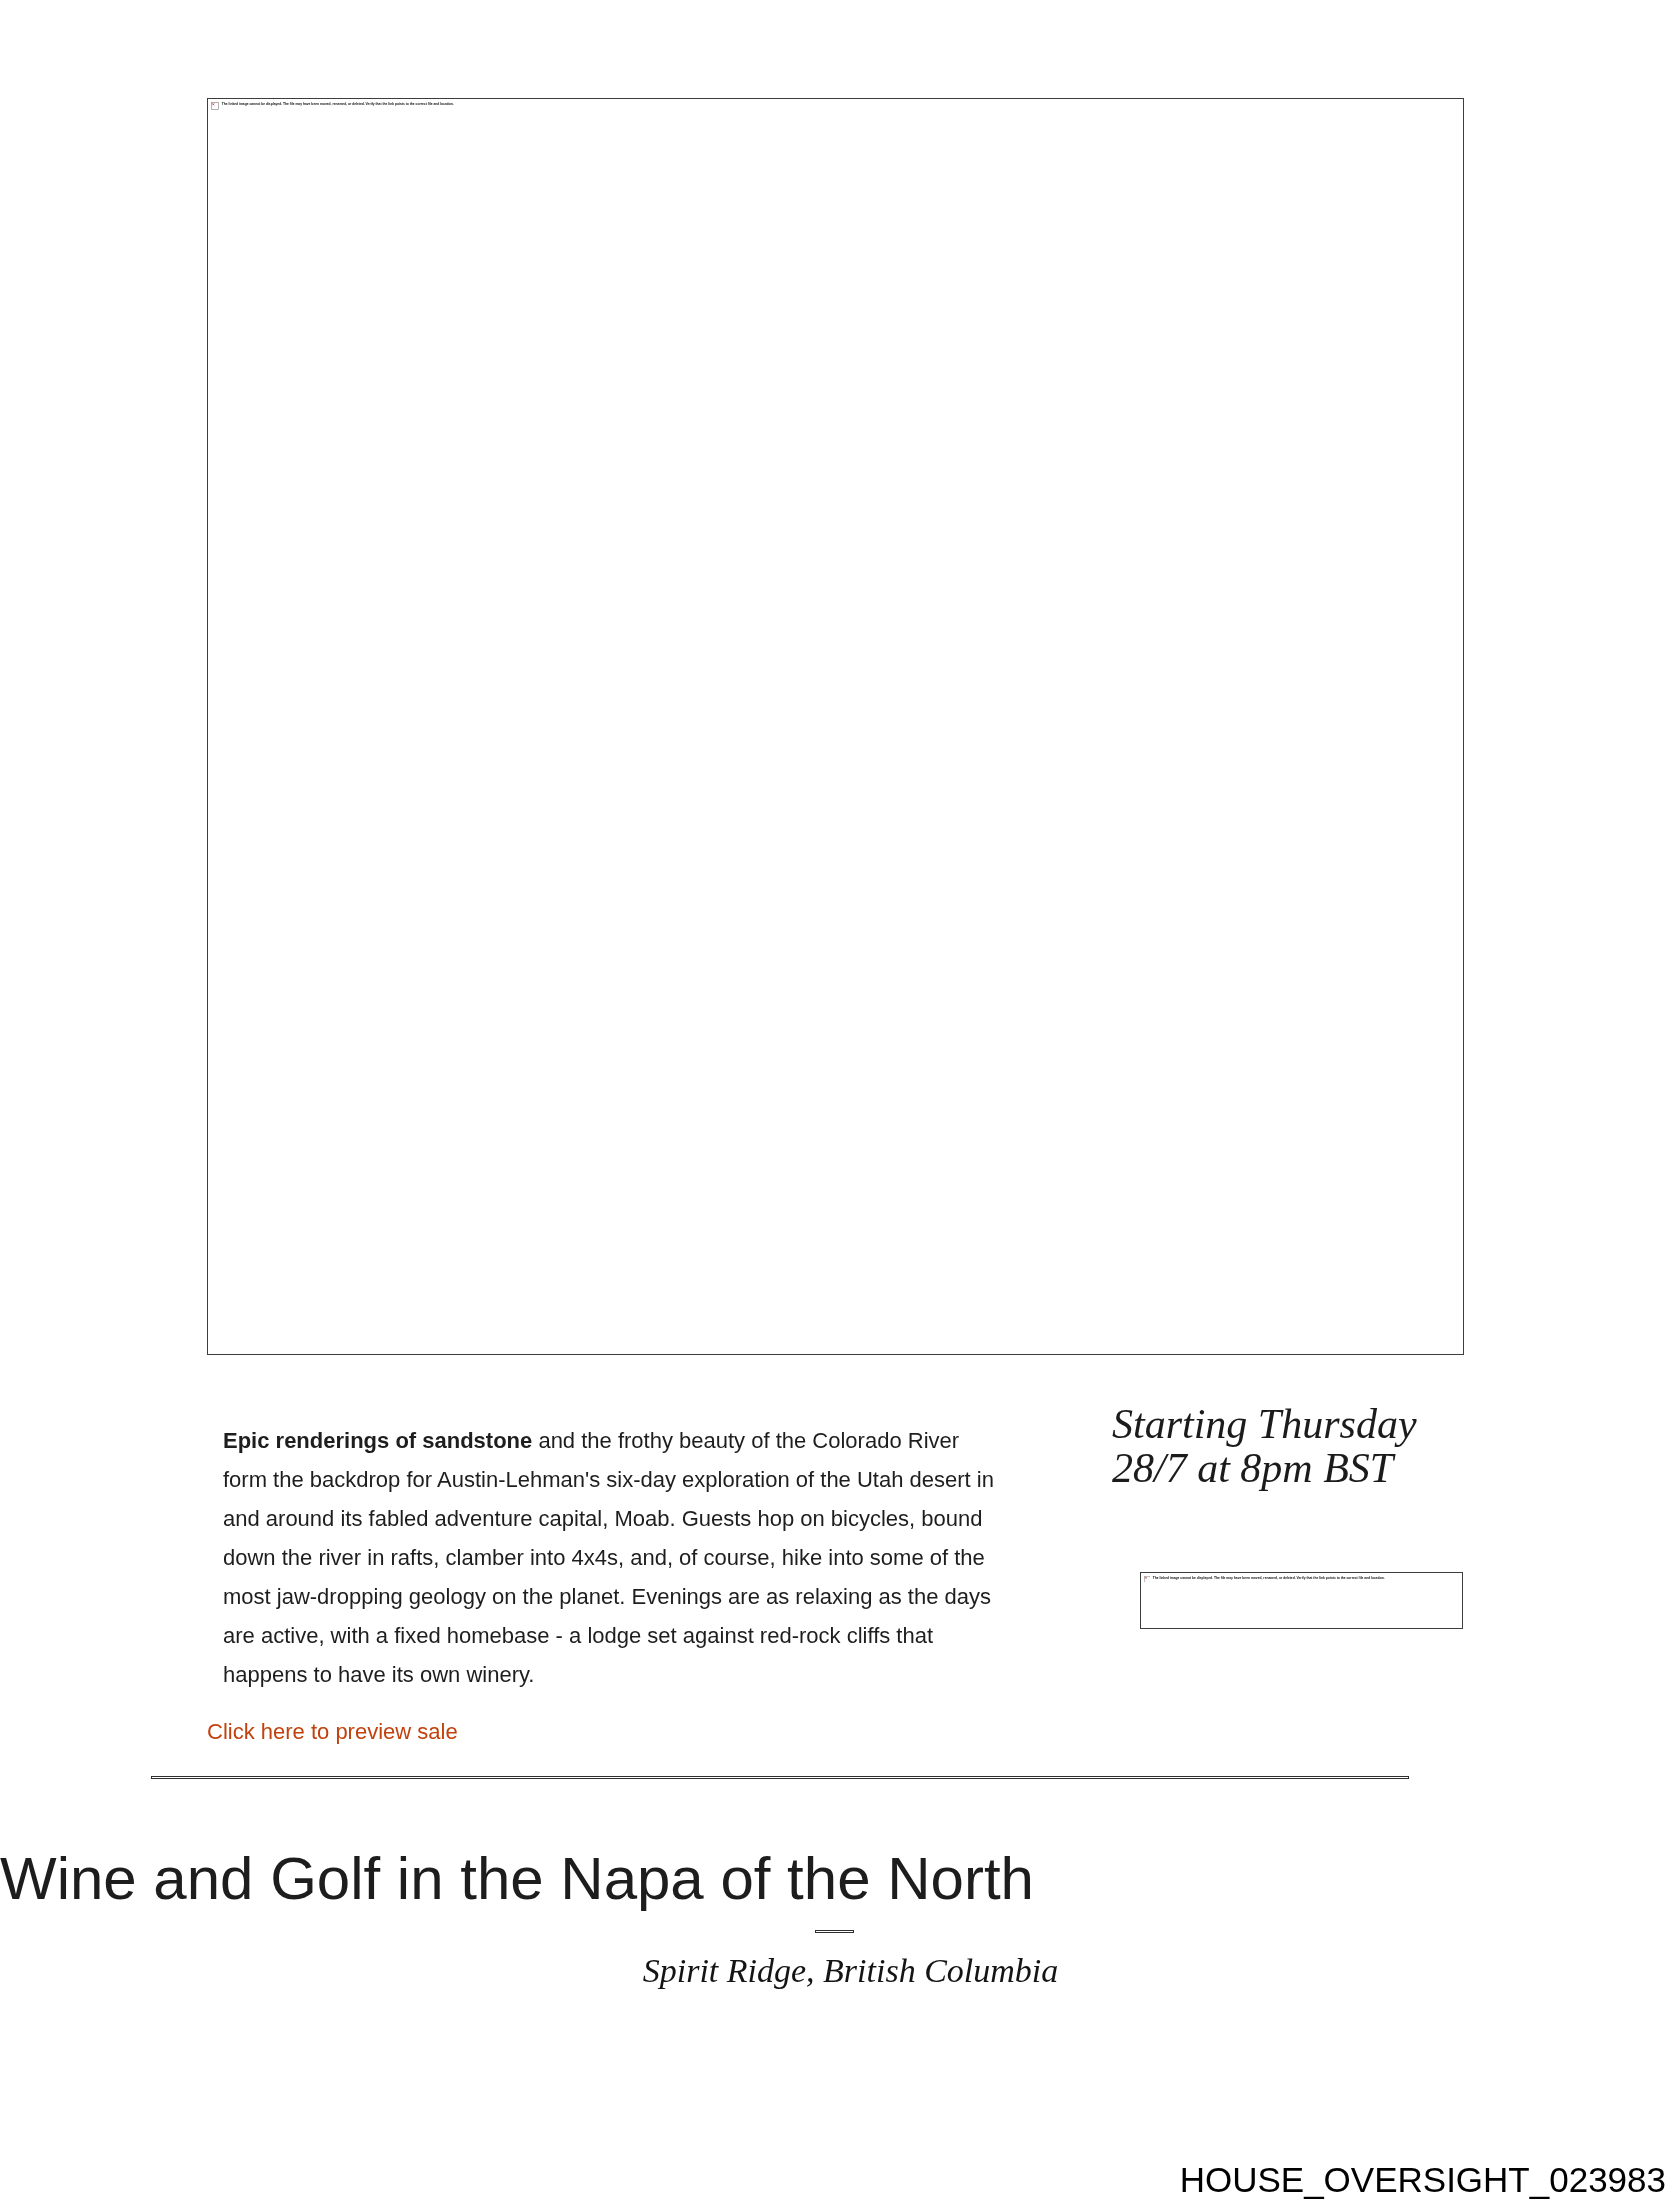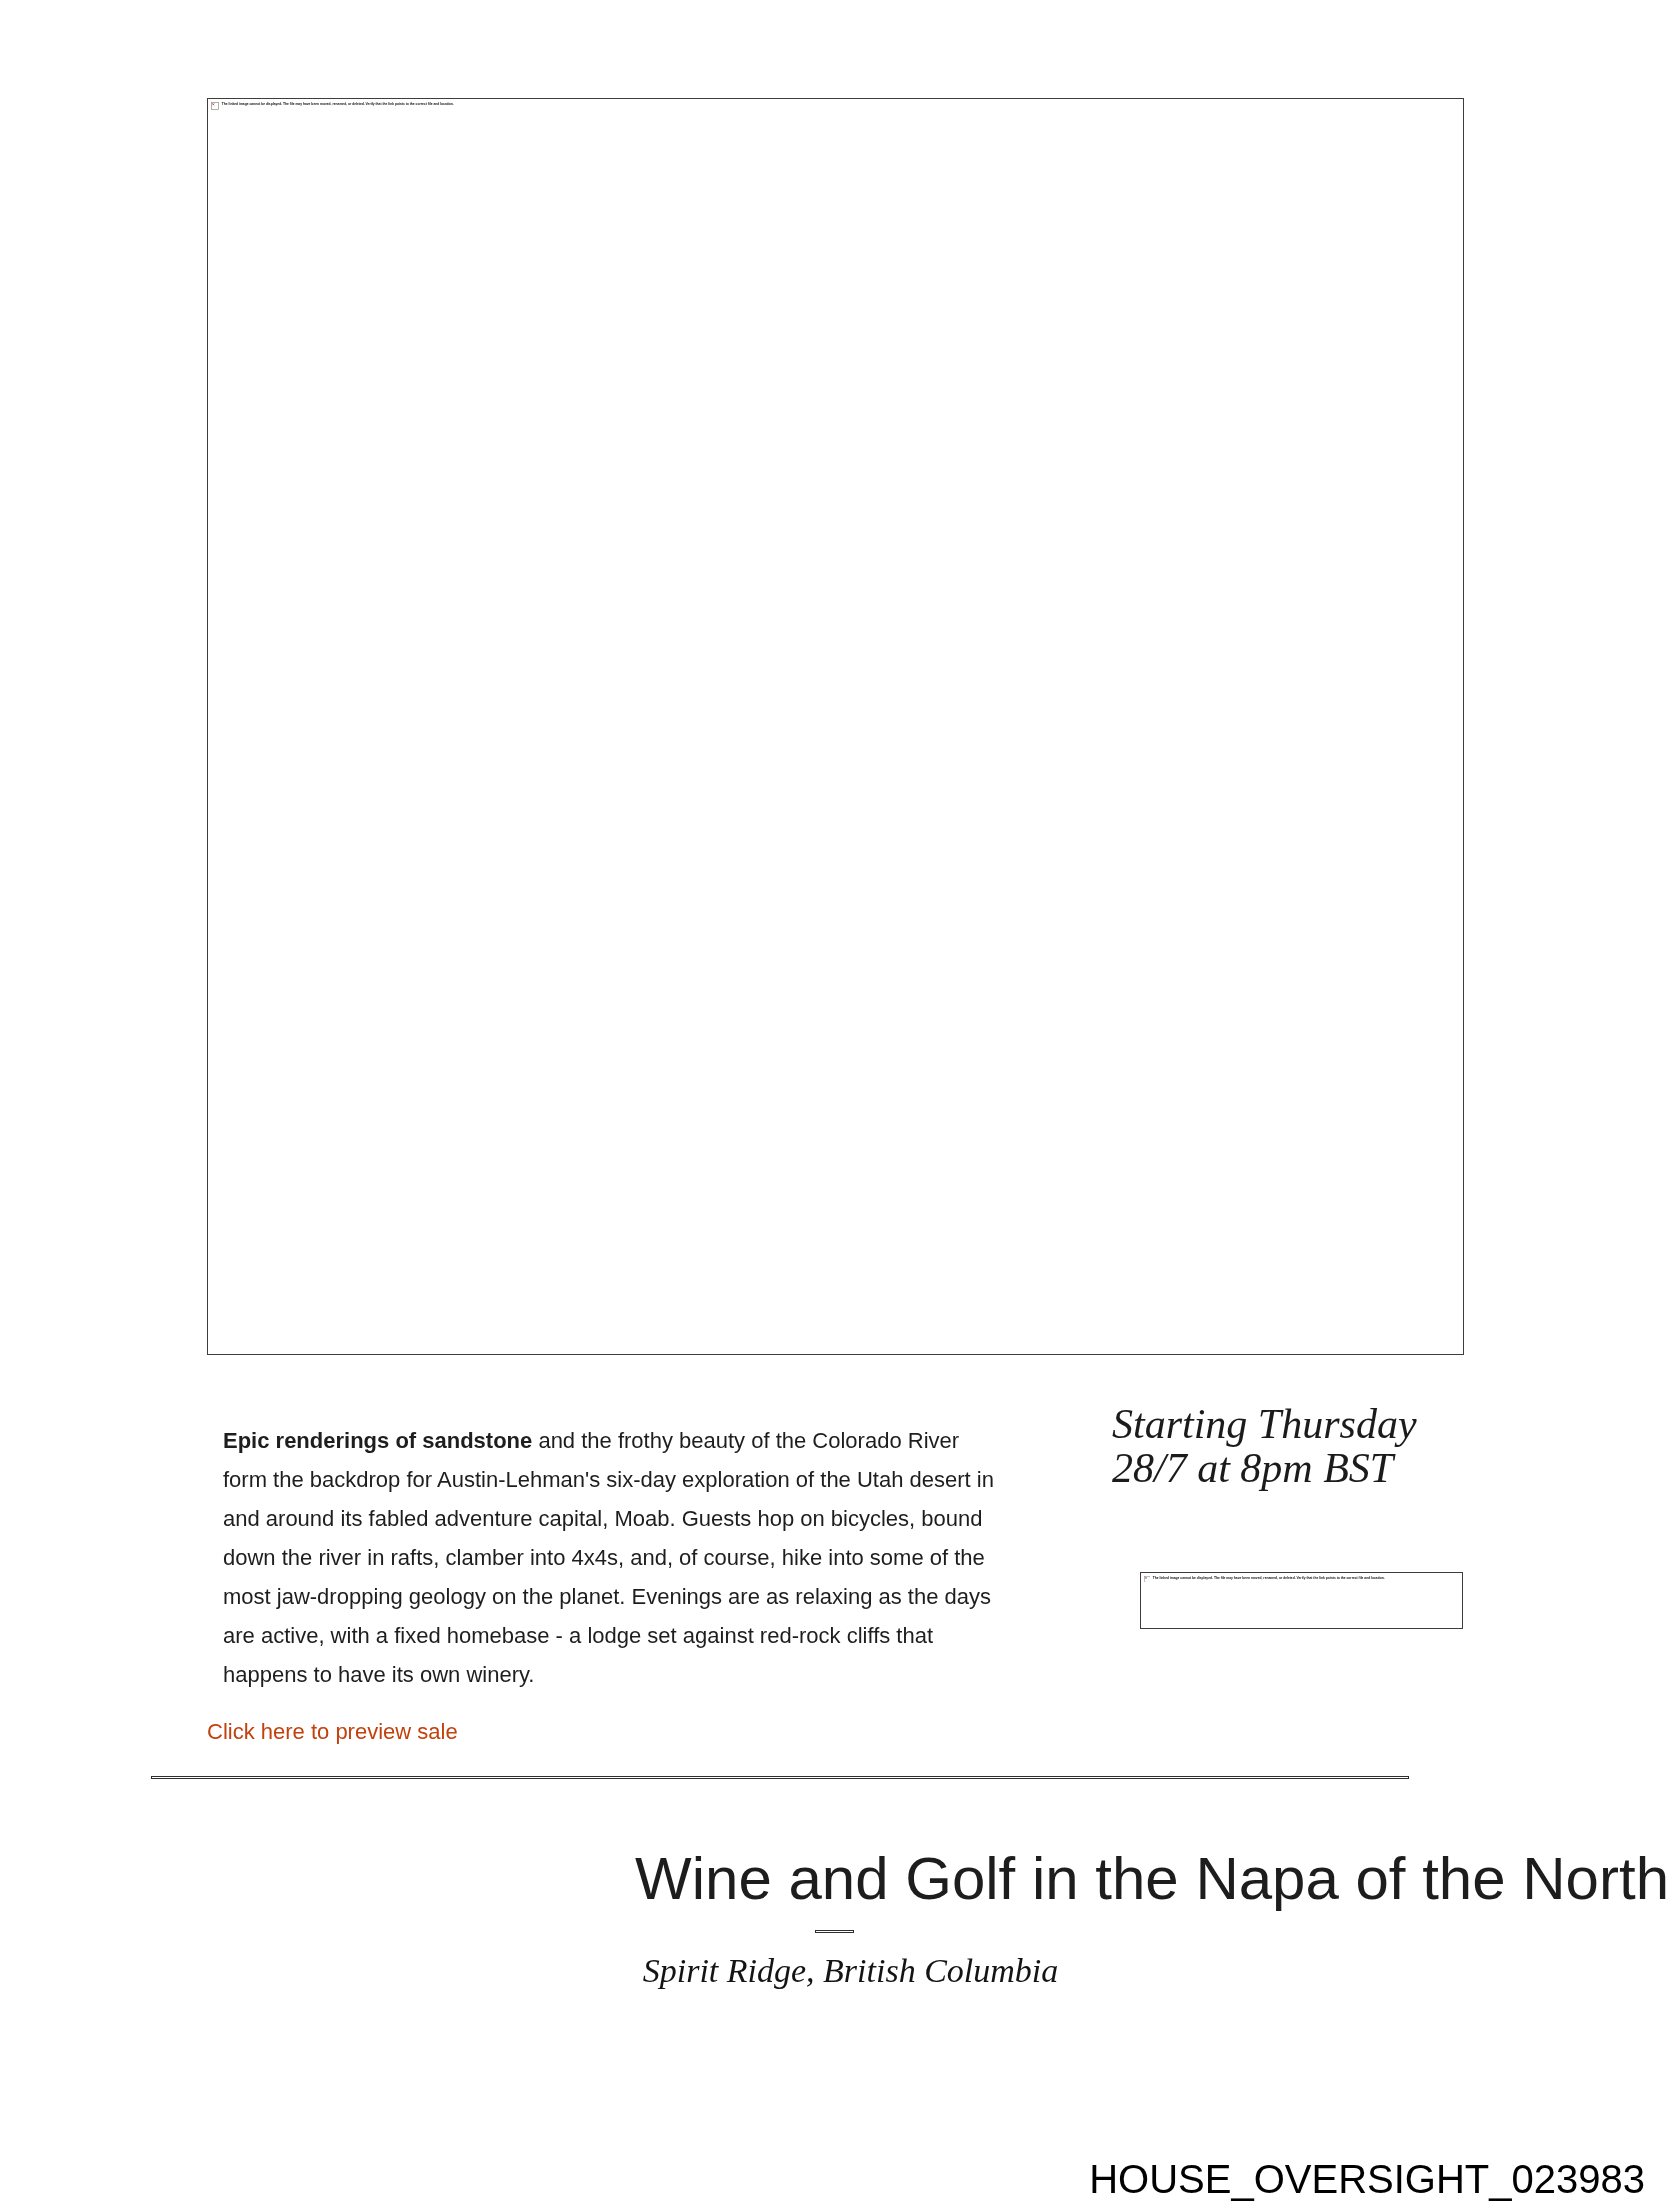--- a/index.html
+++ b/index.html
@@ -43,33 +43,33 @@
   
   .rule{
     position:absolute;box-sizing:border-box;background:#ffffff;
     border:0.7px solid #2f2f2f;
   }
   .rule-long{left:151px;top:1776px;width:1258px;height:3.3px;}
   .rule-short{left:815px;top:1930px;width:39px;height:3.3px;}
 
   
   .next-title{
-    position:absolute;left:0;top:1846px;width:1669px;text-align:right;
+    position:absolute;left:0;top:1846px;width:1669px;text-align:left;
     font-size:60px;font-weight:400;color:#1d1d1d;line-height:65px;
   }
   .next-subtitle{
     position:absolute;left:0;top:1951px;width:1669px;text-align:center;
     font-family:"Liberation Serif",serif;font-style:italic;
     font-size:34px;color:#141414;line-height:39px;padding-left:16px;
   }
 
   
   .bates{
-    position:absolute;right:24px;top:2159px;
-    font-size:40px;color:#000;line-height:41px;
+    position:absolute;right:3px;top:2159px;
+    font-size:35px;color:#000;line-height:41px;
   }
 </style>
 </head>
 <body>
 
 <div class="img-placeholder hero-box">
   <div class="alt-row">
     <svg class="alt-icon" width="7.9" height="7.9" viewBox="0 0 12 12">
       <rect x="0.5" y="0.5" width="11" height="11" fill="#ffffff" stroke="#8a8a8a" stroke-width="1"></rect>
       <path d="M2 2 L5 5 M5 2 L2 5" stroke="#c0392b" stroke-width="1.2" fill="none"></path>

